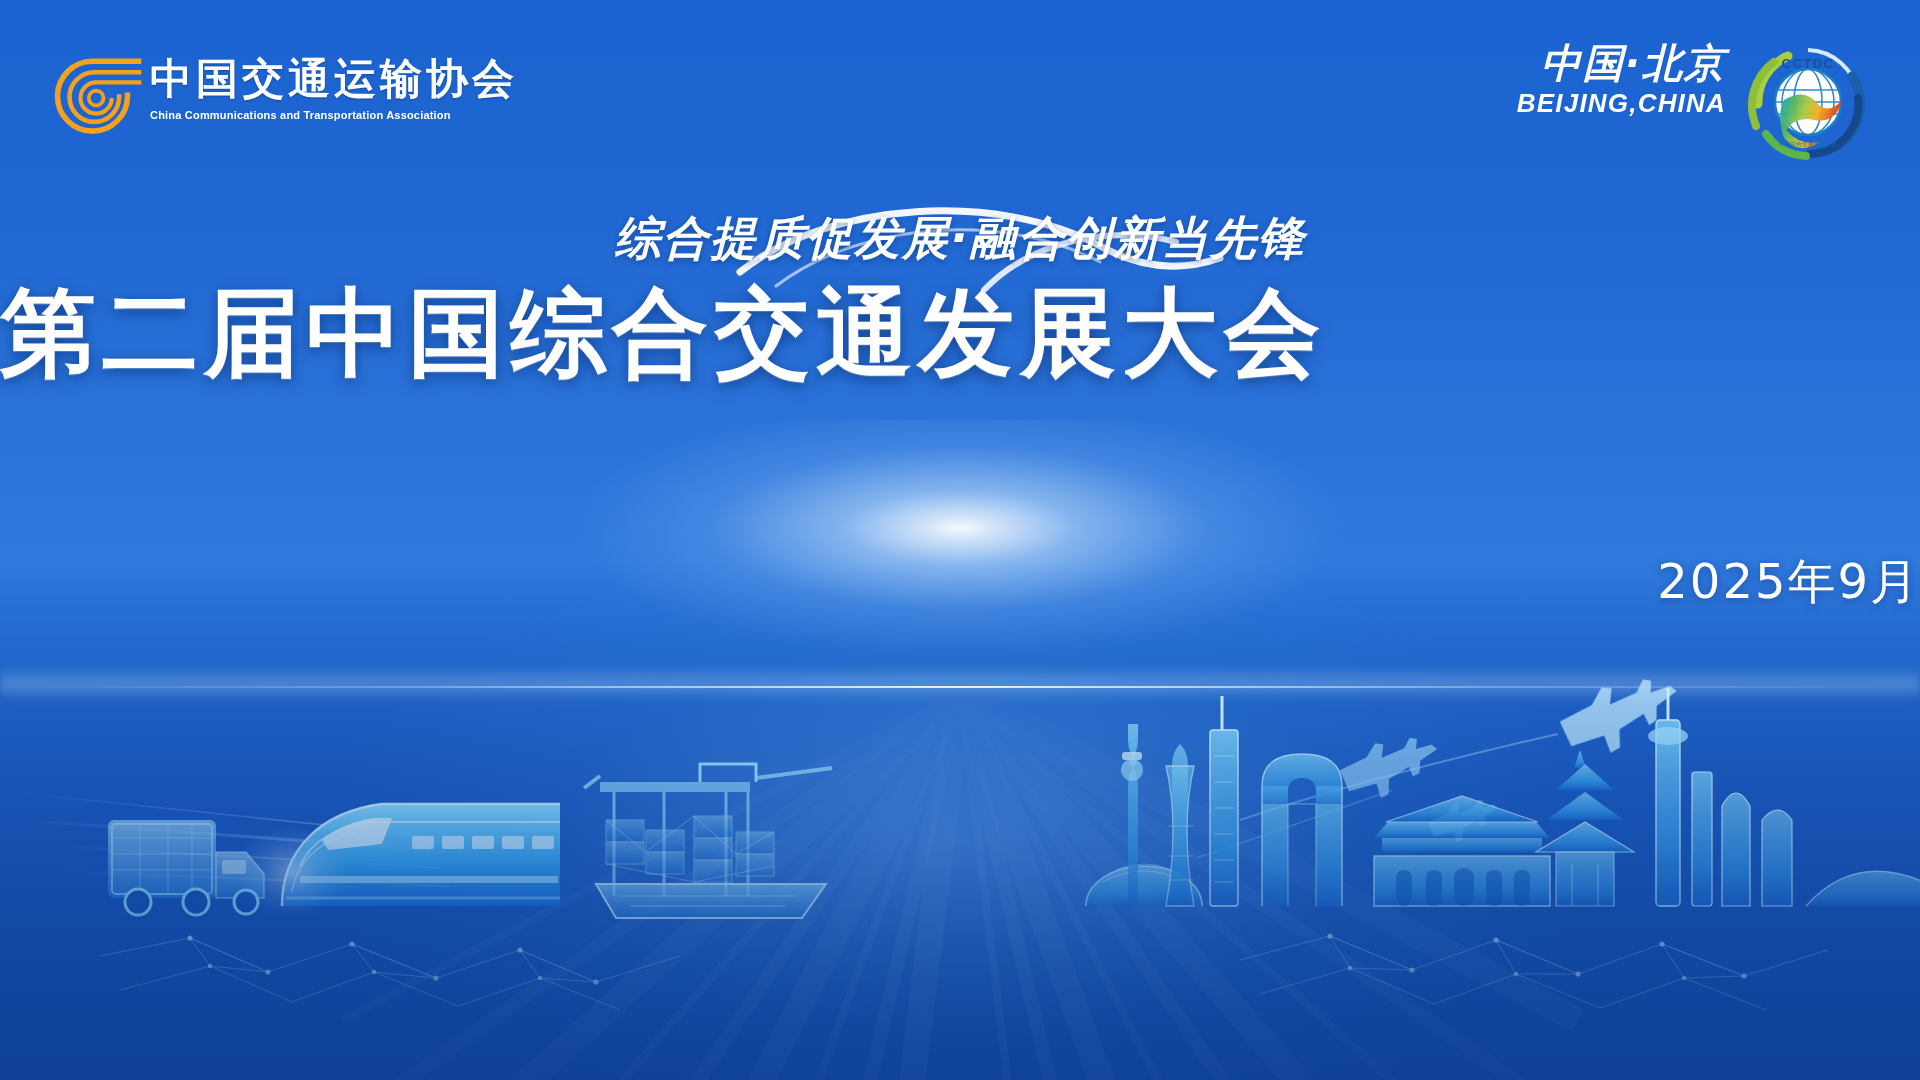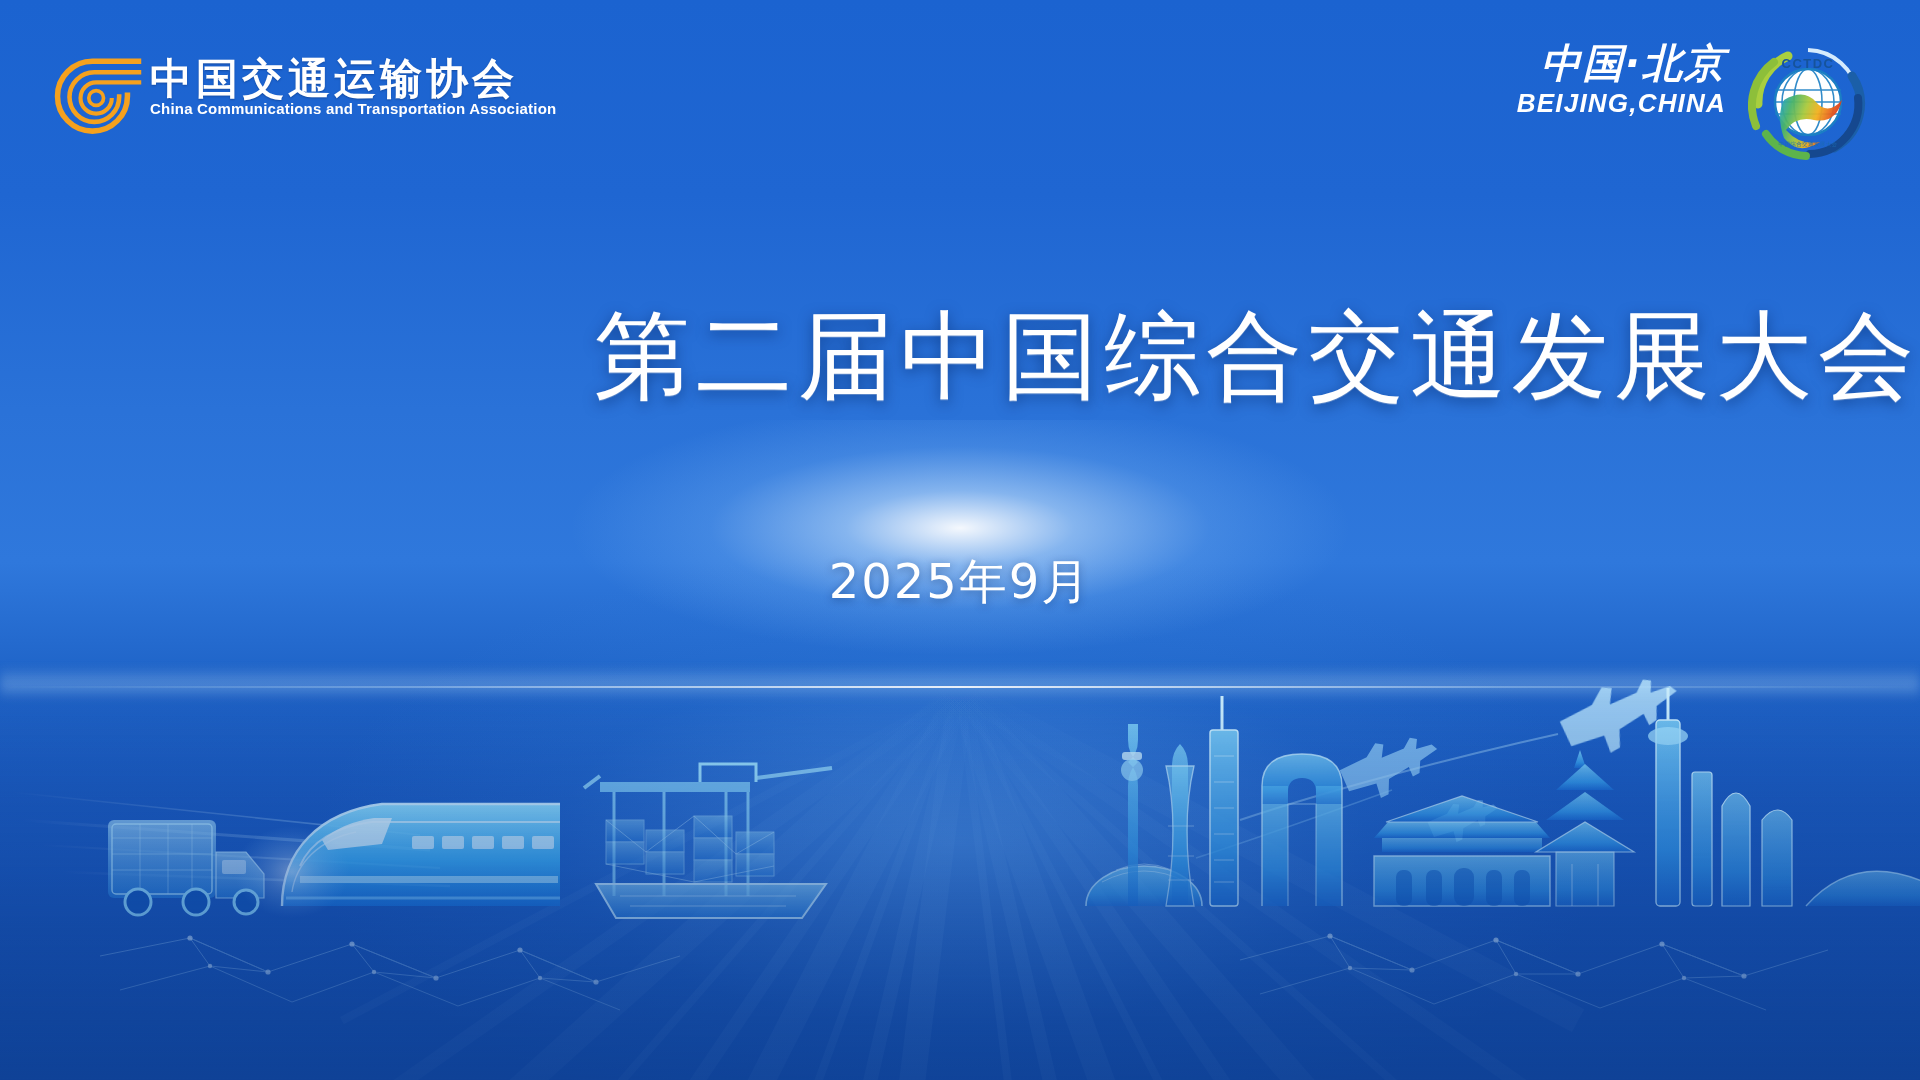--- a/index.html
+++ b/index.html
@@ -39,21 +39,21 @@
   
   .hdr-left{position:absolute;left:52px;top:52px;display:flex;align-items:flex-start;gap:6px;}
   .ccta-mark{width:92px;height:92px;flex:0 0 92px;}
   .ccta-text{padding-top:6px;}
   .ccta-cn{
     font-size:42px;line-height:1;color:#ffffff;font-weight:700;letter-spacing:4px;
     font-family:"DejaVu Sans","Liberation Sans",sans-serif;white-space:nowrap;
     text-shadow:0 1px 2px rgba(0,30,80,0.35);
   }
   .ccta-en{
-    font-size:15px;color:#ffffff;font-weight:700;letter-spacing:0.2px;white-space:nowrap;
+    margin-top:9px;font-size:11px;color:#ffffff;font-weight:700;letter-spacing:0.2px;white-space:nowrap;
   }
 
   .hdr-right{position:absolute;right:52px;top:42px;display:flex;align-items:flex-start;gap:22px;}
   .bj-block{text-align:right;padding-bottom:6px;}
   .bj-cn{
     font-size:40px;line-height:1.05;color:#fff;font-weight:700;font-style:italic;letter-spacing:2px;
     font-family:"DejaVu Sans","Liberation Sans",sans-serif;white-space:nowrap;
   }
   .bj-en{
     margin-top:4px;font-size:26px;color:#fff;font-weight:700;font-style:italic;letter-spacing:1.2px;white-space:nowrap;margin-left:44px;
@@ -67,28 +67,28 @@
   .slogan{
     position:relative;display:inline-block;
     font-family:"DejaVu Sans","Liberation Sans",sans-serif;
     font-size:46px;font-weight:700;font-style:italic;color:#ffffff;letter-spacing:2px;
     text-shadow:0 2px 6px rgba(4,40,100,0.45);
     z-index:2;
   }
   .swoosh{position:absolute;top:-6px;left:50%;transform:translateX(-50%);width:760px;height:92px;z-index:1;pointer-events:none;}
 
   .maintitle{
-    position:absolute;top:303px;left:0;right:0;text-align:right;
+    position:absolute;top:280px;left:0;right:0;text-align:left;
     font-family:"DejaVu Sans","Liberation Sans",sans-serif;
-    font-size:96px;font-weight:400;color:#ffffff;letter-spacing:6px;line-height:1.12;
+    font-size:96px;font-weight:700;color:#ffffff;letter-spacing:6px;line-height:1.12;
     text-shadow:0 4px 14px rgba(3,35,95,0.55), 0 1px 0 rgba(255,255,255,0.35);
     white-space:nowrap;
   }
   .datetext{
-    position:absolute;top:550px;left:0;right:0;text-align:center;
+    position:absolute;top:550px;left:0;right:0;text-align:right;
     font-family:"DejaVu Sans","Liberation Sans",sans-serif;
     font-size:48px;font-weight:400;color:#ffffff;letter-spacing:2px;
     text-shadow:0 2px 8px rgba(3,35,95,0.4);
   }
 
   
   .scene{position:absolute;left:0;right:0;bottom:0;height:560px;pointer-events:none;}
   .scene svg{position:absolute;left:0;bottom:0;width:1920px;height:560px;}
   .bottomfade{
     position:absolute;left:0;right:0;bottom:0;height:420px;
@@ -399,17 +399,25 @@
         </g>
 
         <path d="M36 58 q20 -12 32 2 q12 14 26 -2 q-6 24 -28 20 q-18 -4 -28 10 q14 16 34 12 q-22 14 -36 -4 q-8 -22 0 -38z" fill="url(#rb)" opacity="0.95"></path>
 
         <text x="60" y="26" text-anchor="middle" font-family="Liberation Sans, sans-serif" font-size="13" font-weight="700" fill="#16539b" letter-spacing="1.5">CCTDC</text>
         <text x="60" y="104" text-anchor="middle" font-family="DejaVu Sans, sans-serif" font-size="5.5" fill="#1b6ab0" letter-spacing="0.4">中国综合交通发展大会</text>
       </svg>
     </div>
   </div>
 
+  <div class="slogan-wrap">
+    <svg class="swoosh" viewBox="0 0 760 92" xmlns="http://www.w3.org/2000/svg">
+      <path d="M160 70 C250 -2 420 -10 520 44 C560 66 600 70 640 56" fill="none" stroke="#ffffff" stroke-width="7" stroke-linecap="round" opacity="0.95"></path>
+      <path d="M196 84 C286 16 430 12 520 60" fill="none" stroke="#ffffff" stroke-width="3" stroke-linecap="round" opacity="0.6"></path>
+      <path d="M404 88 C450 40 530 22 596 40" fill="none" stroke="#ffffff" stroke-width="6" stroke-linecap="round" opacity="0.85"></path>
+    </svg>
+    <div class="slogan">综合提质促发展·融合创新当先锋</div>
+  </div>
 
   <div class="maintitle">第二届中国综合交通发展大会</div>
   <div class="datetext">2025年9月</div>
 
 </div>
 
 </body></html>

